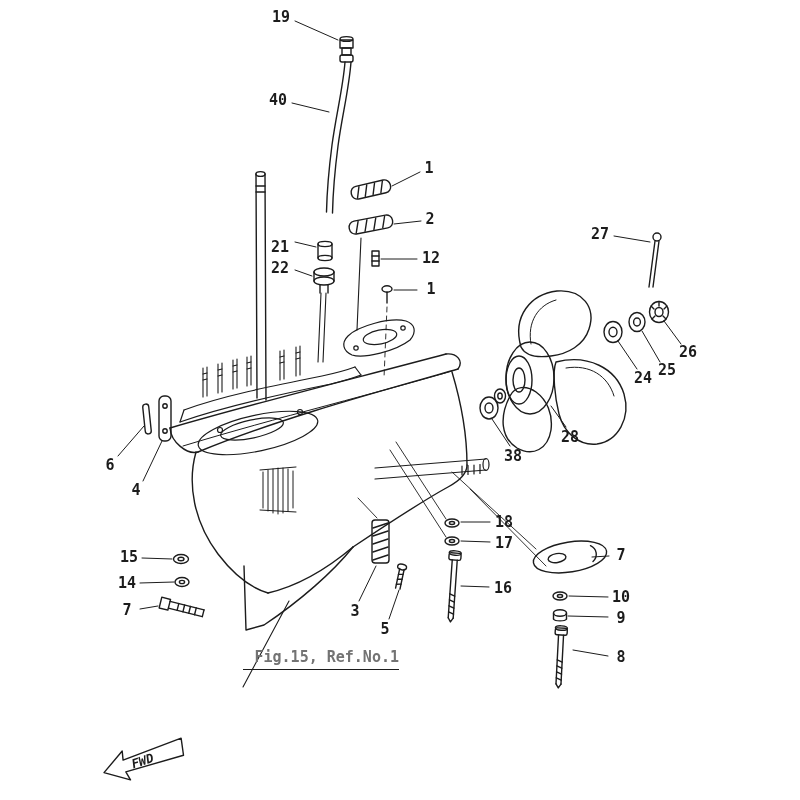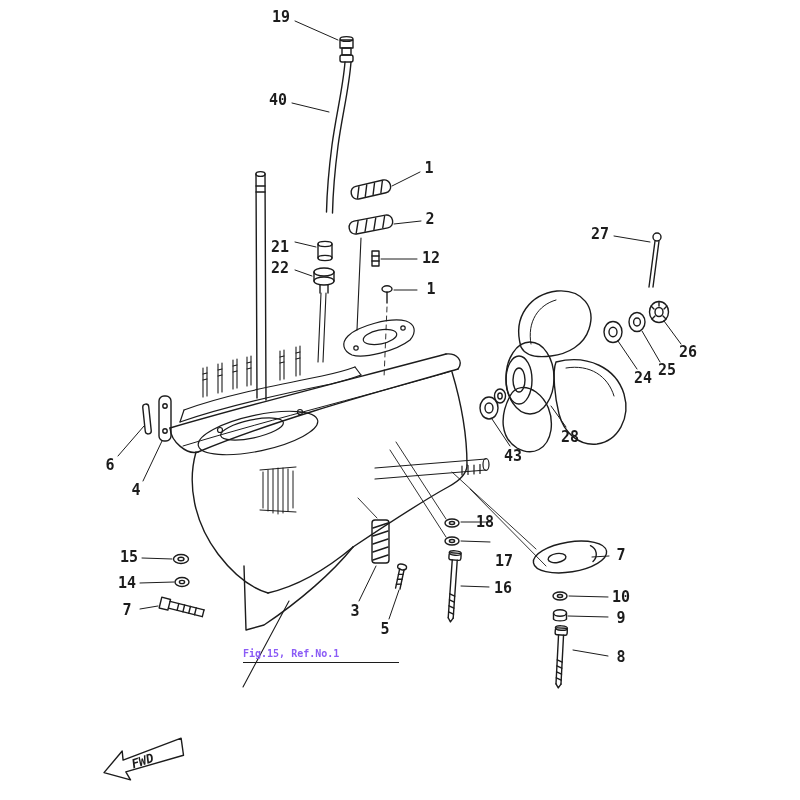--- a/index.html
+++ b/index.html
@@ -2,22 +2,22 @@
 <html><head>
 <meta charset="utf-8">
 <style>
   html,body{margin:0;padding:0;background:#ffffff;}
   #stage{position:relative;width:800px;height:800px;background:#ffffff;overflow:hidden;
          font-family:"DejaVu Sans Mono","Liberation Mono",monospace;color:#1c1c1c;}
   svg{position:absolute;left:0;top:0;}
   .callout{position:absolute;transform:translate(-50%,-50%);
            font-family:"DejaVu Sans Mono","Liberation Mono",monospace;
            font-size:15px;font-weight:bold;color:#1c1c1c;line-height:1;white-space:nowrap;}
-  .caption{position:absolute;left:243px;top:648px;width:156px;text-align:left;
-           font-size:10px;font-weight:bold;color:#8b5cf6;}
+  .caption{position:absolute;left:243px;top:648px;width:156px;text-align:right;
+           font-size:15px;font-weight:bold;color:#737373;}
   .caption .cap1{padding-bottom:3px;border-bottom:1.8px solid #1c1c1c;}
   .caption .cap2{padding-top:3px;letter-spacing:0.5px;}
 </style>
 </head>
 <body>
 
 <div id="stage">
 
   <svg width="800" height="800" viewBox="0 0 800 800">
     <g stroke="#1c1c1c" fill="none" stroke-width="1.4" stroke-linecap="round" stroke-linejoin="round">
@@ -356,32 +356,32 @@
       <div class="callout" style="left: 429px; top: 168px;">1</div>
       <div class="callout" style="left: 430px; top: 219px;">2</div>
       <div class="callout" style="left: 280px; top: 239px; margin-top: 8px;">21</div>
       <div class="callout" style="left: 280px; top: 268px;">22</div>
       <div class="callout" style="left: 431px; top: 258px;">12</div>
       <div class="callout" style="left: 431px; top: 289px;">1</div>
       <div class="callout" style="left: 600px; top: 234px;">27</div>
       <div class="callout" style="left: 688px; top: 352px;">26</div>
       <div class="callout" style="left: 667px; top: 370px;">25</div>
       <div class="callout" style="left: 643px; top: 378px;">24</div>
-      <div class="callout" style="left: 513px; top: 456px;">43</div>
+      <div class="callout" style="left: 513px; top: 456px;">38</div>
       <div class="callout" style="left: 570px; top: 437px;">28</div>
       <div class="callout" style="left: 110px; top: 465px;">6</div>
       <div class="callout" style="left: 136px; top: 490px;">4</div>
       <div class="callout" style="left: 129px; top: 557px;">15</div>
       <div class="callout" style="left: 127px; top: 583px;">14</div>
       <div class="callout" style="left: 127px; top: 610px;">7</div>
       <div class="callout" style="left: 355px; top: 611px;">3</div>
       <div class="callout" style="left: 385px; top: 629px;">5</div>
       <div class="callout" style="left: 503px; top: 588px;">16</div>
-      <div class="callout" style="left: 485px; top: 522px;">18</div>
-      <div class="callout" style="left: 504px; top: 543px; margin-top: 18px;">17</div>
+      <div class="callout" style="left: 504px; top: 522px;">18</div>
+      <div class="callout" style="left: 504px; top: 543px;">17</div>
       <div class="callout" style="left: 621px; top: 555px;">7</div>
       <div class="callout" style="left: 621px; top: 597px;">10</div>
       <div class="callout" style="left: 621px; top: 618px;">9</div>
       <div class="callout" style="left: 621px; top: 657px;">8</div>
     </div>
 
   <div class="caption">
     <div class="cap1">Fig.15, Ref.No.1</div>
   </div>
 

